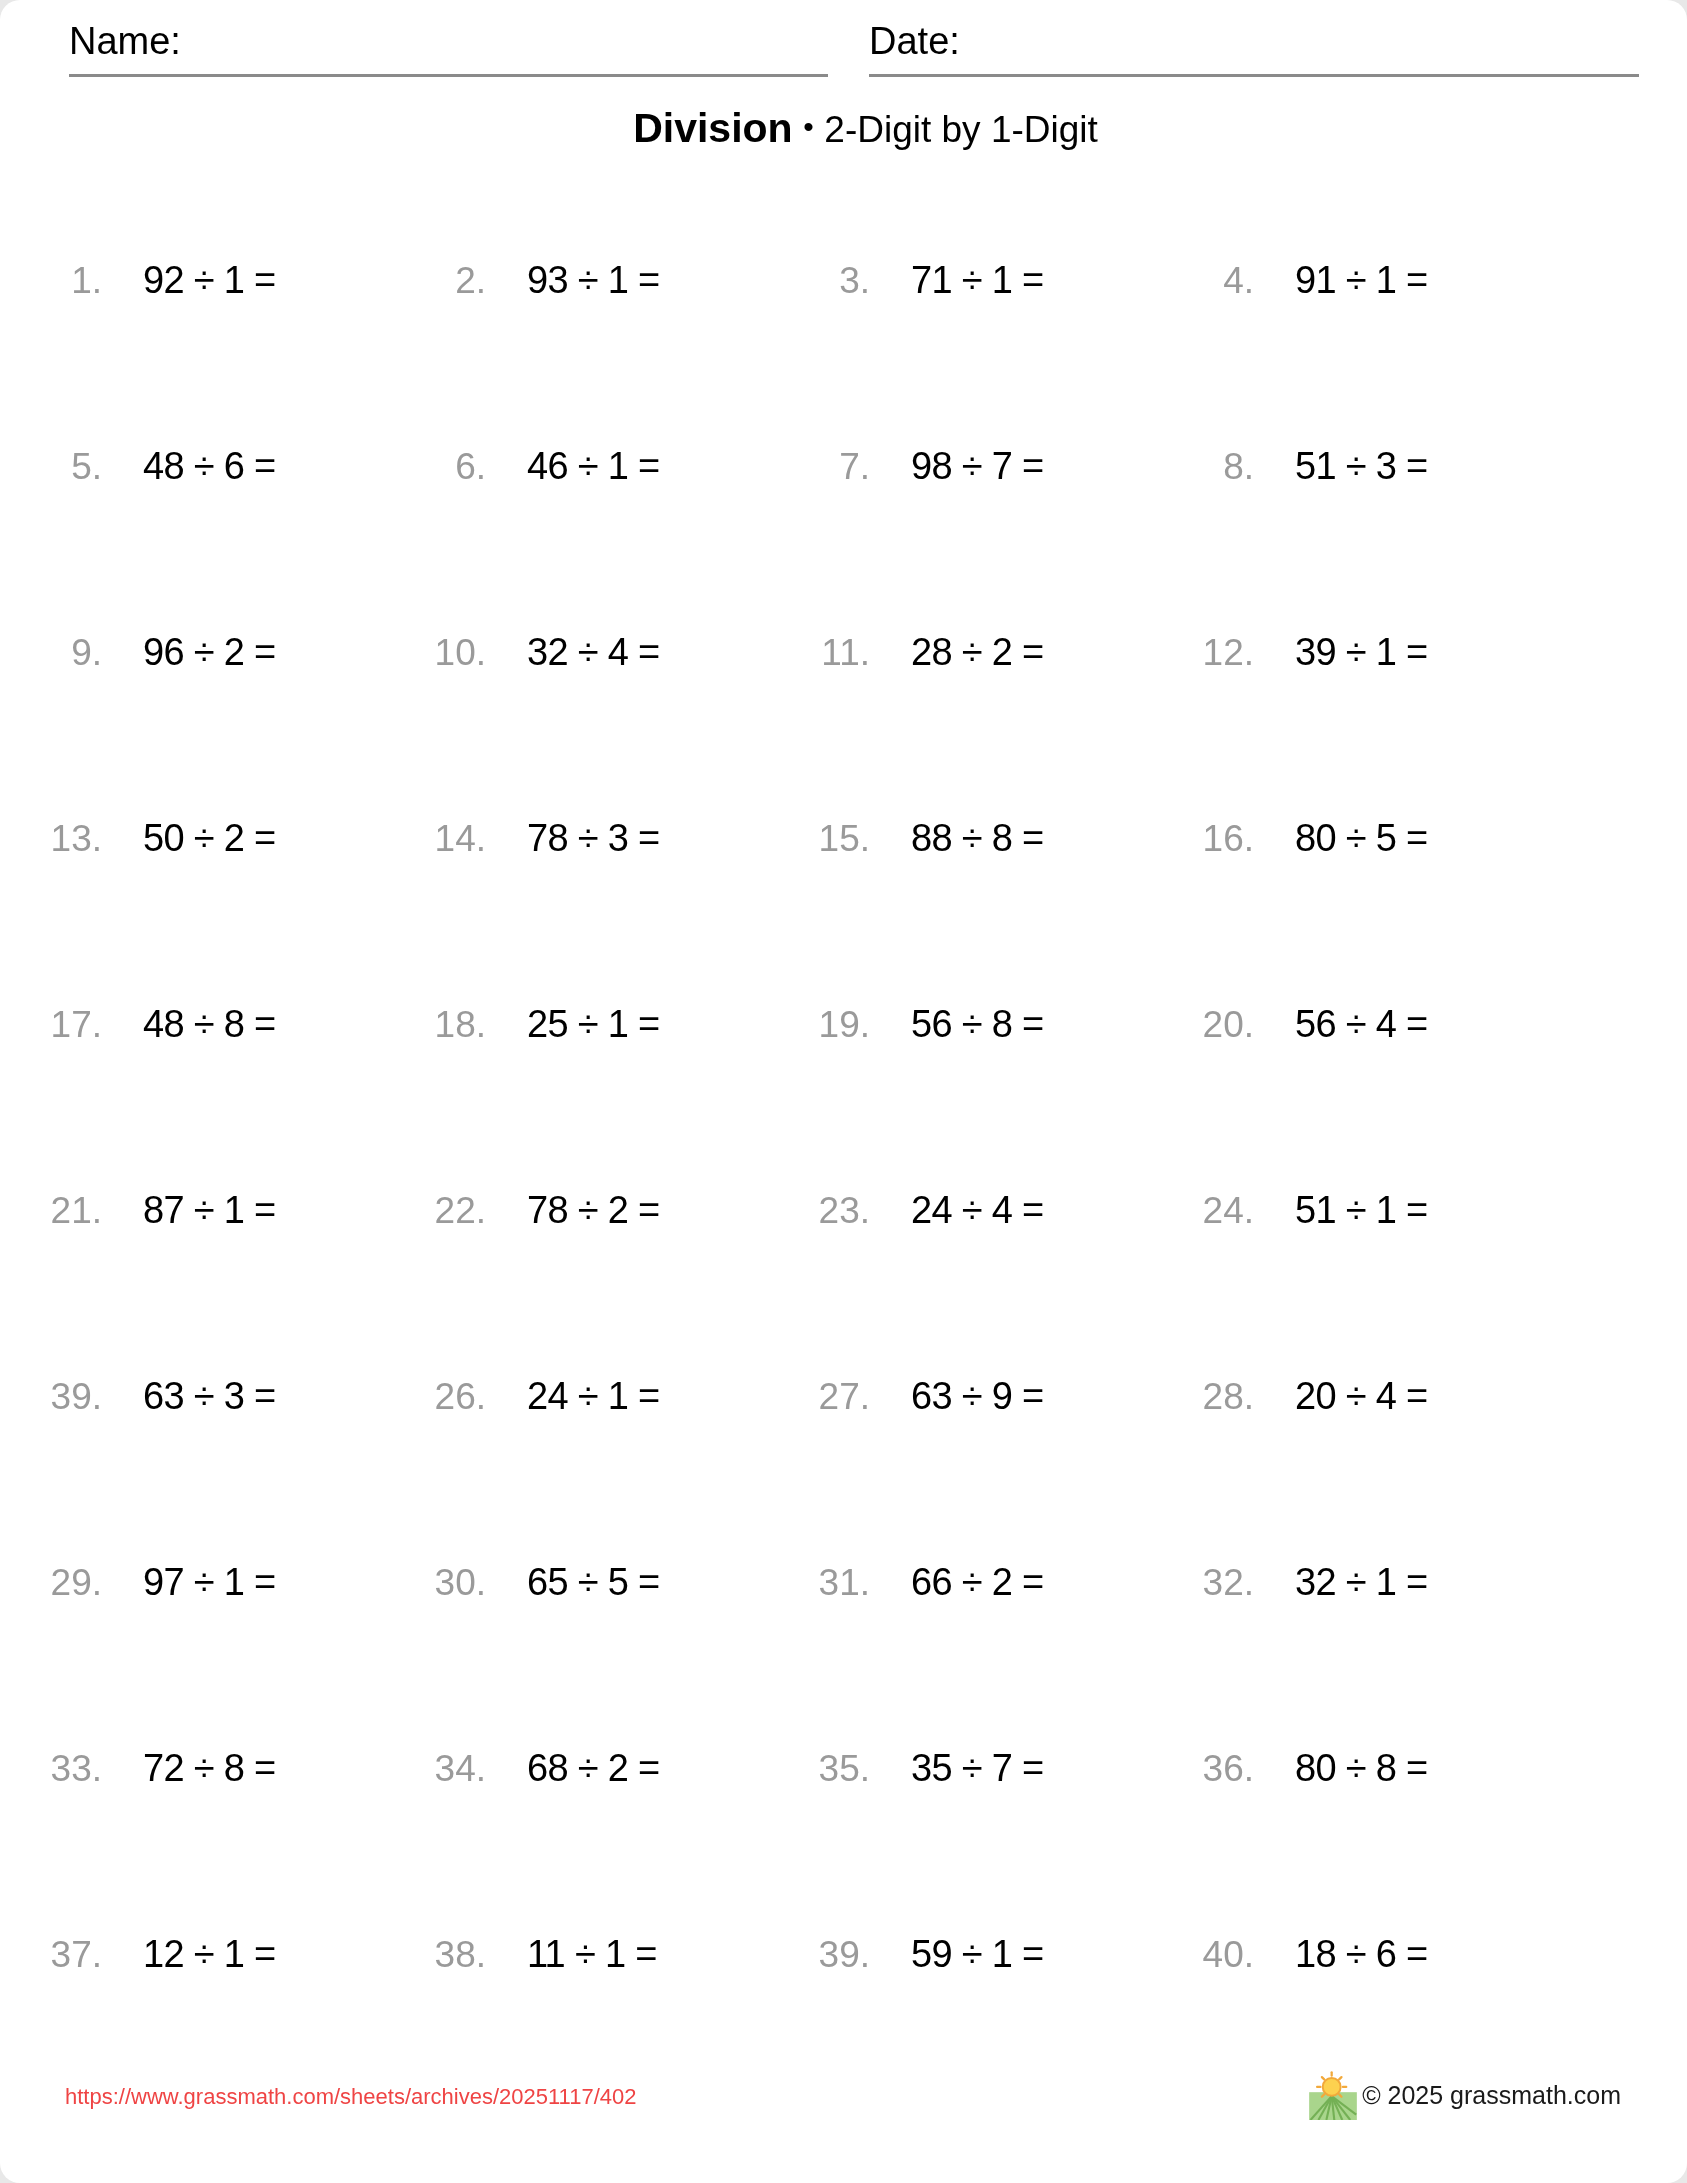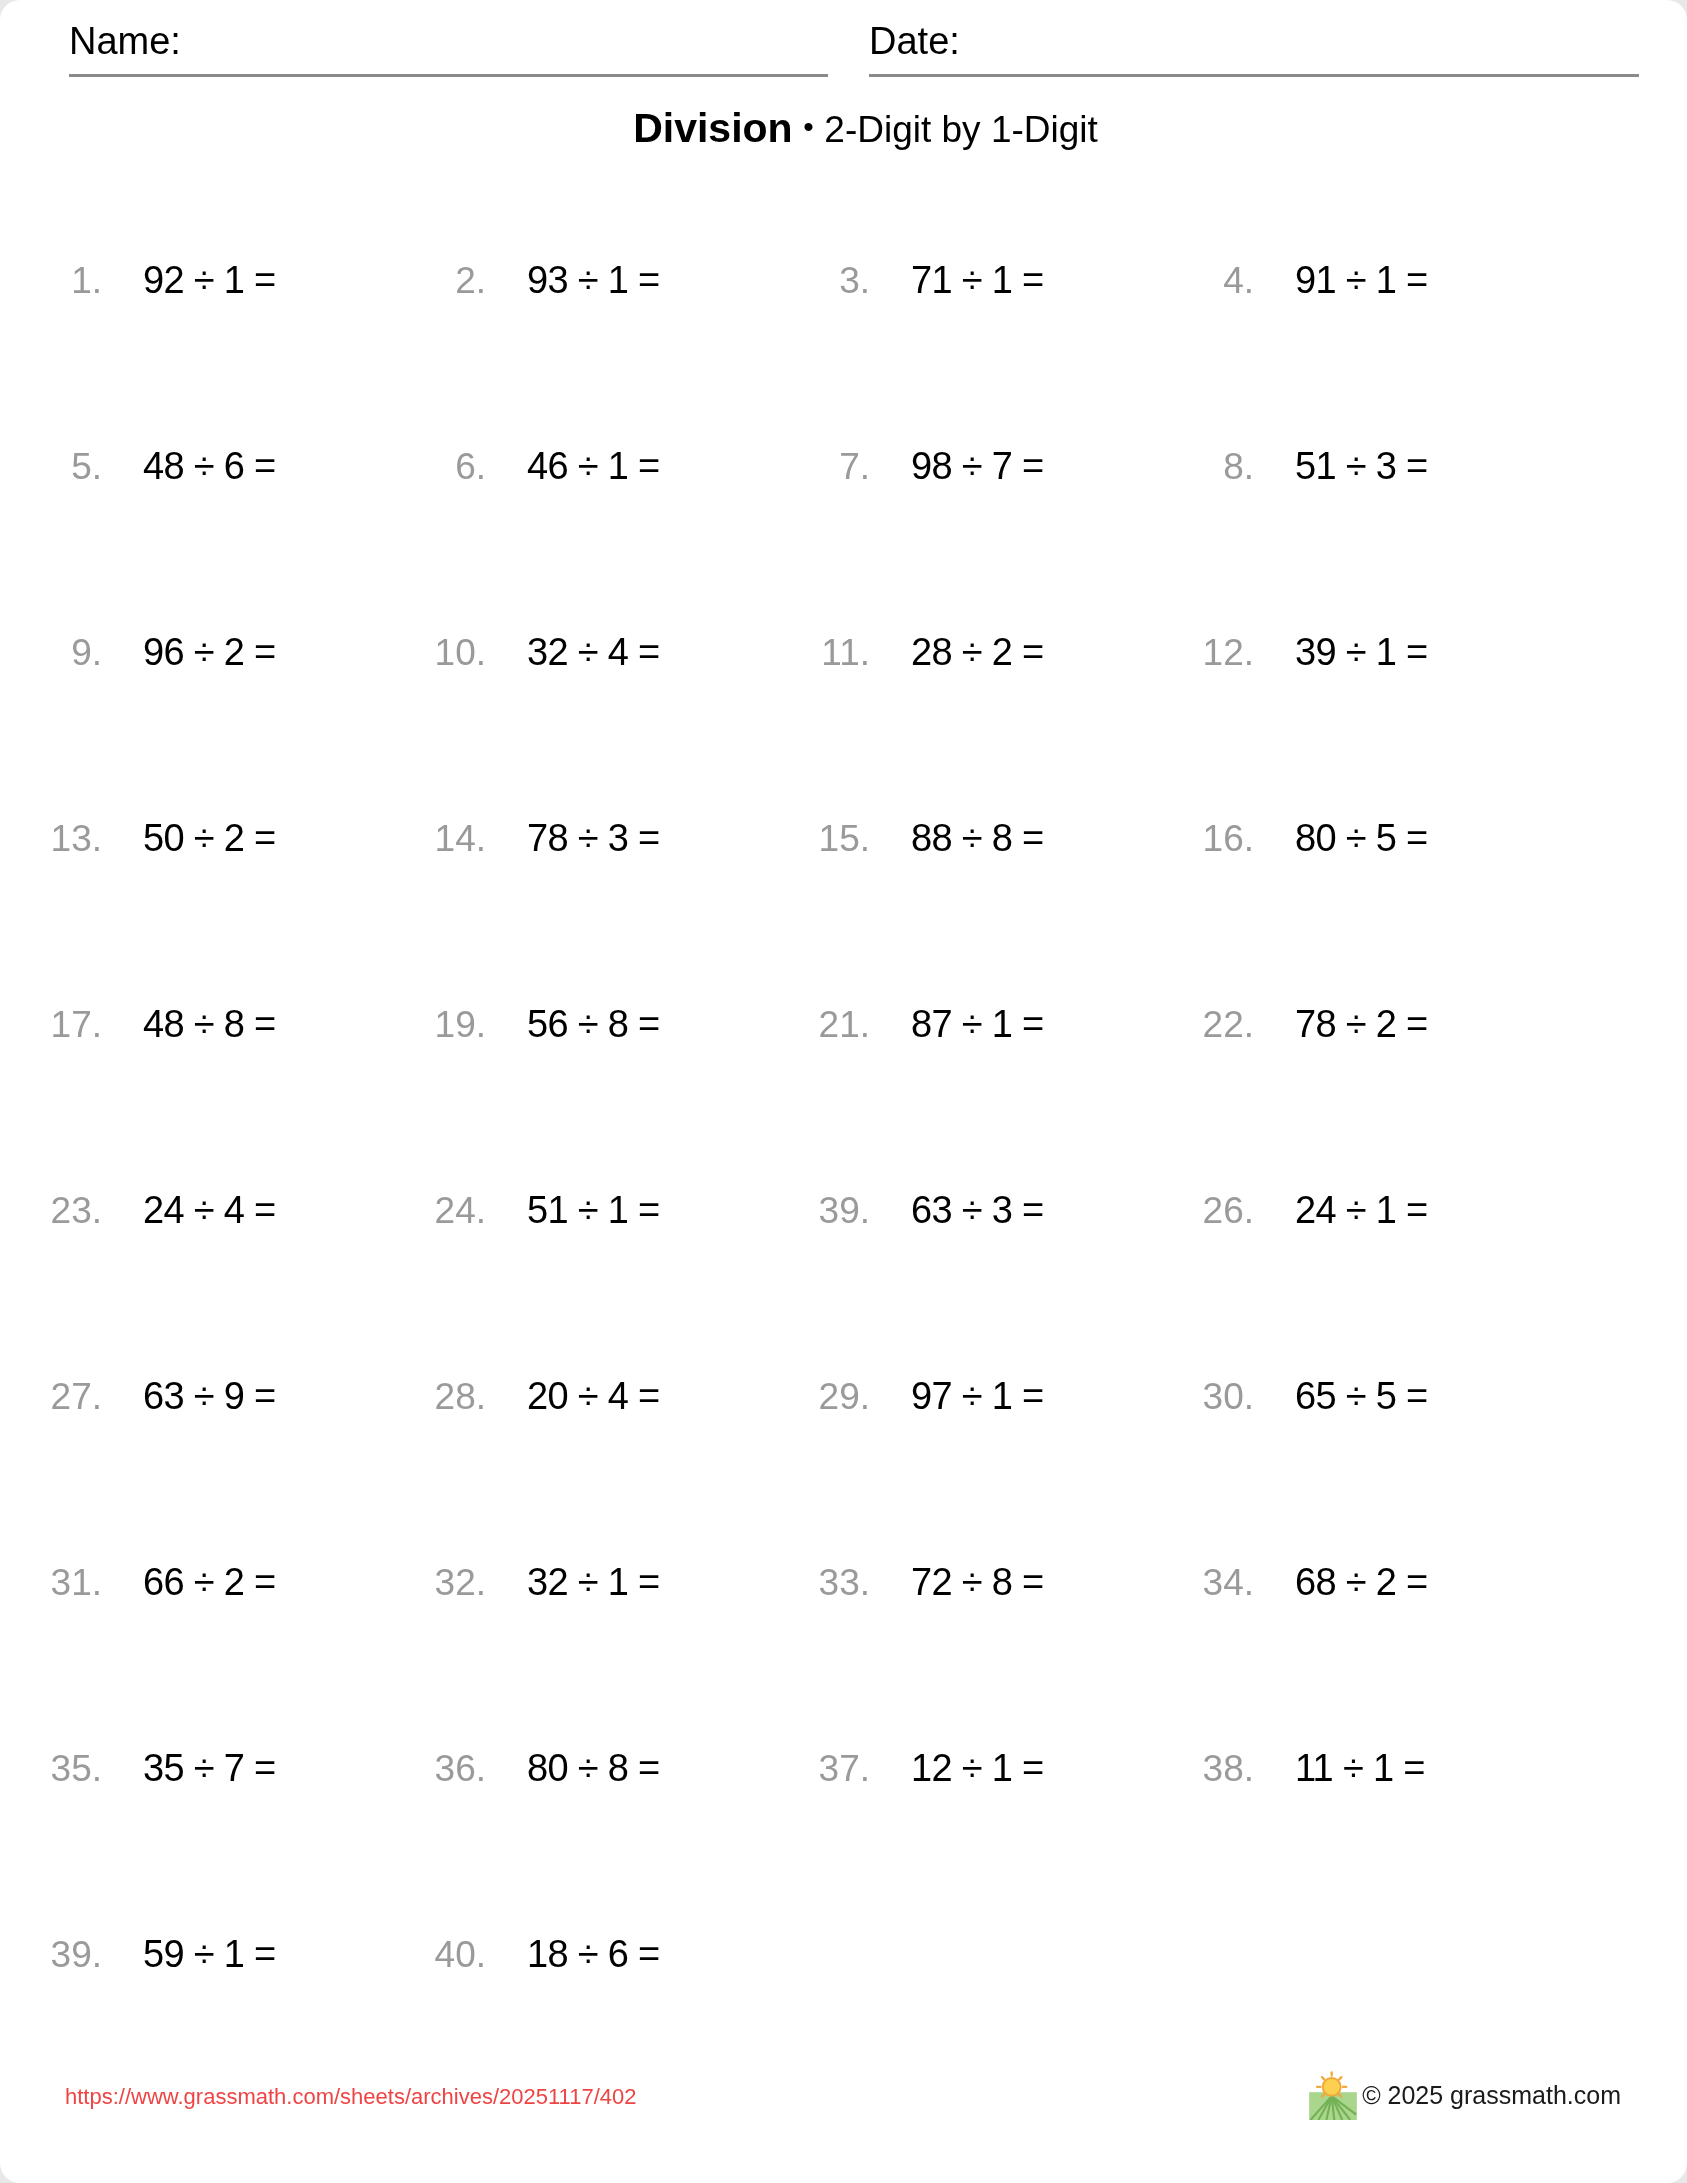--- a/index.html
+++ b/index.html
@@ -193,22 +193,30 @@
       </div>
       <div class="cell">
         <span class="pnum">16.</span>
         <span class="pexp">80 ÷ 5 =</span>
       </div>
       <div class="cell">
         <span class="pnum">17.</span>
         <span class="pexp">48 ÷ 8 =</span>
       </div>
       <div class="cell">
+        <span class="pnum">18.</span>
+        <span class="pexp">25 ÷ 1 =</span>
+      </div>
+      <div class="cell">
         <span class="pnum">19.</span>
         <span class="pexp">56 ÷ 8 =</span>
+      </div>
+      <div class="cell">
+        <span class="pnum">20.</span>
+        <span class="pexp">56 ÷ 4 =</span>
       </div>
       <div class="cell">
         <span class="pnum">21.</span>
         <span class="pexp">87 ÷ 1 =</span>
       </div>
       <div class="cell">
         <span class="pnum">22.</span>
         <span class="pexp">78 ÷ 2 =</span>
       </div>
       <div class="cell">

